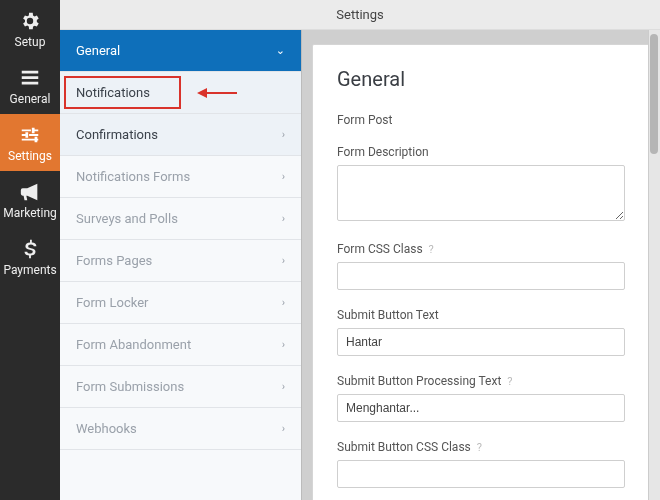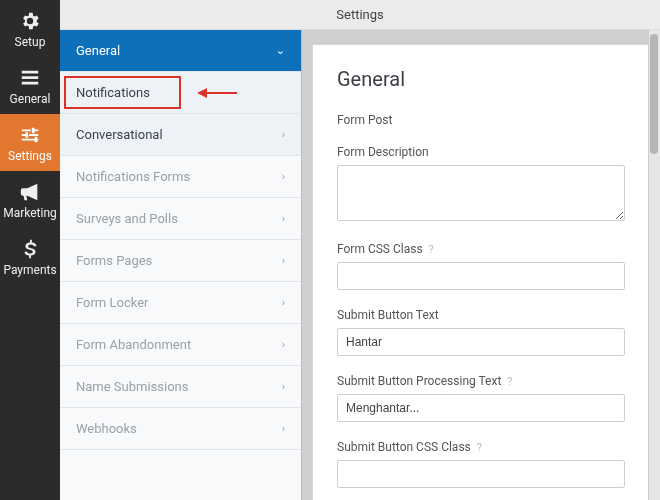--- a/index.html
+++ b/index.html
@@ -92,21 +92,21 @@
         </div>
         <div class="sp-row dark" style="position:relative;">
           <span>Notifications</span>
           <div class="highlight-box"></div>
           <svg class="arrow" width="40" height="14" viewBox="0 0 40 14">
               <line x1="40" y1="7" x2="6" y2="7" stroke="#d9332b" stroke-width="2"></line>
               <polygon points="0,7 10,2 10,12" fill="#d9332b"></polygon>
             </svg>
         </div>
         <div class="sp-row dark">
-          <span>Conversational</span>
+          <span>Confirmations</span>
           <span class="chev">›</span>
         </div>
         <div class="sp-row disabled">
           <span>Notifications Forms</span>
           <span class="chev">›</span>
         </div>
         <div class="sp-row disabled">
           <span>Surveys and Polls</span>
           <span class="chev">›</span>
         </div>
@@ -116,21 +116,21 @@
         </div>
         <div class="sp-row disabled">
           <span>Form Locker</span>
           <span class="chev">›</span>
         </div>
         <div class="sp-row disabled">
           <span>Form Abandonment</span>
           <span class="chev">›</span>
         </div>
         <div class="sp-row disabled">
-          <span>Name Submissions</span>
+          <span>Form Submissions</span>
           <span class="chev">›</span>
         </div>
         <div class="sp-row disabled">
           <span>Webhooks</span>
           <span class="chev">›</span>
         </div>
       </div>
 
       <div class="form-wrap">
         <div class="form-card">

